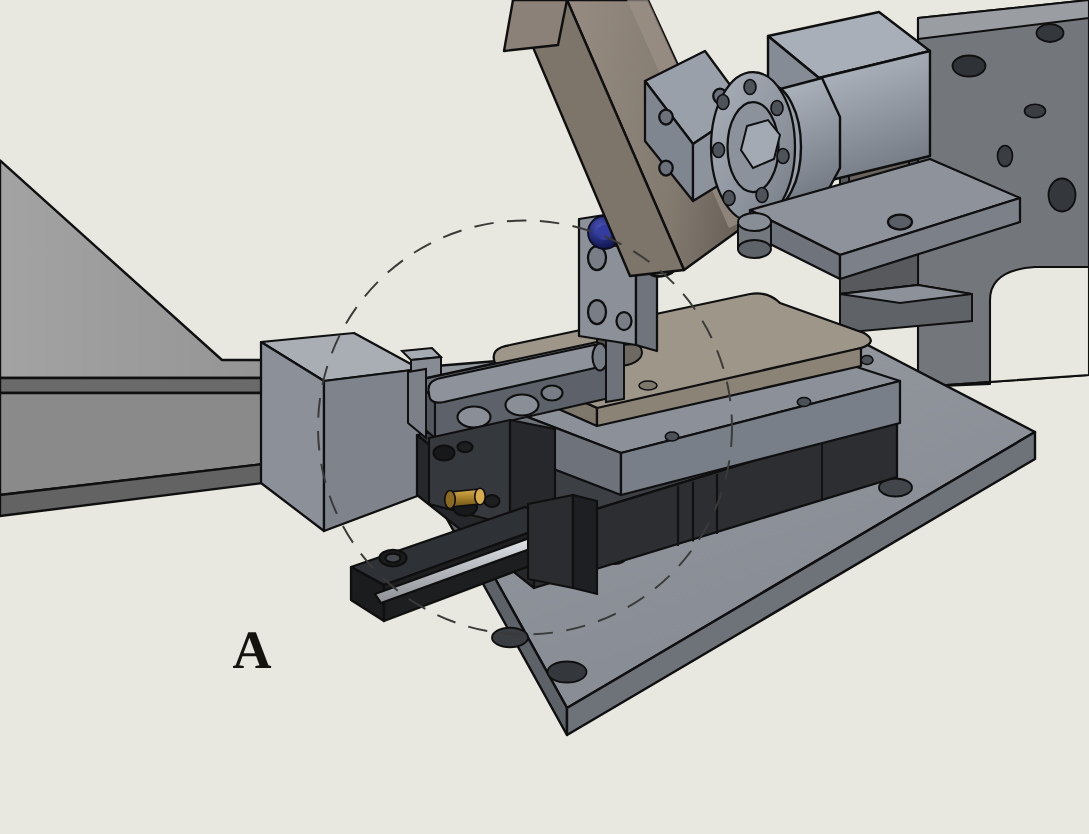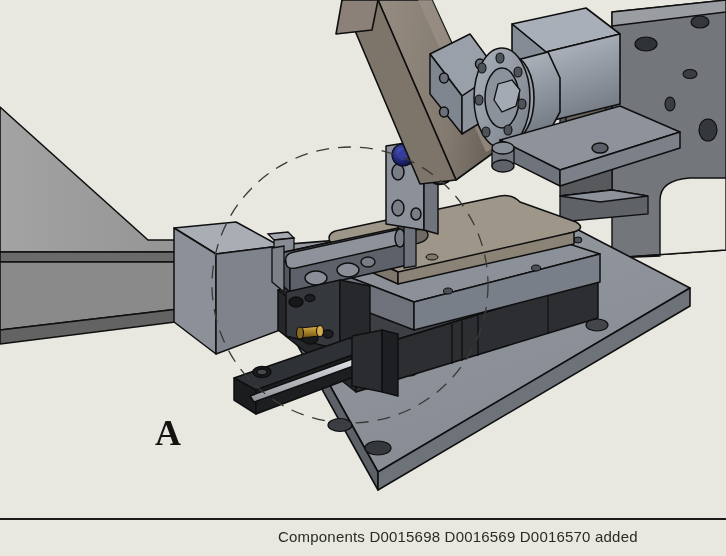--- a/index.html
+++ b/index.html
@@ -323,17 +323,14 @@
         <ellipse cx="503" cy="148" rx="11" ry="6" fill="#888e96"></ellipse>
         <ellipse cx="503" cy="166" rx="11" ry="6" fill="#5e636a"></ellipse>
       </g>
 
       <circle cx="350" cy="285" r="138" fill="none" stroke="#3a3a38" stroke-width="1.3" stroke-dasharray="13 9"></circle>
     </svg>
   </div>
 
   <div id="detail-label">A</div>
 
-  <div id="caption-bar">
-    <div id="caption-text">Components D0015698 D0016569 D0016570 added</div>
-  </div>
 
 </div>
 
 </body></html>

